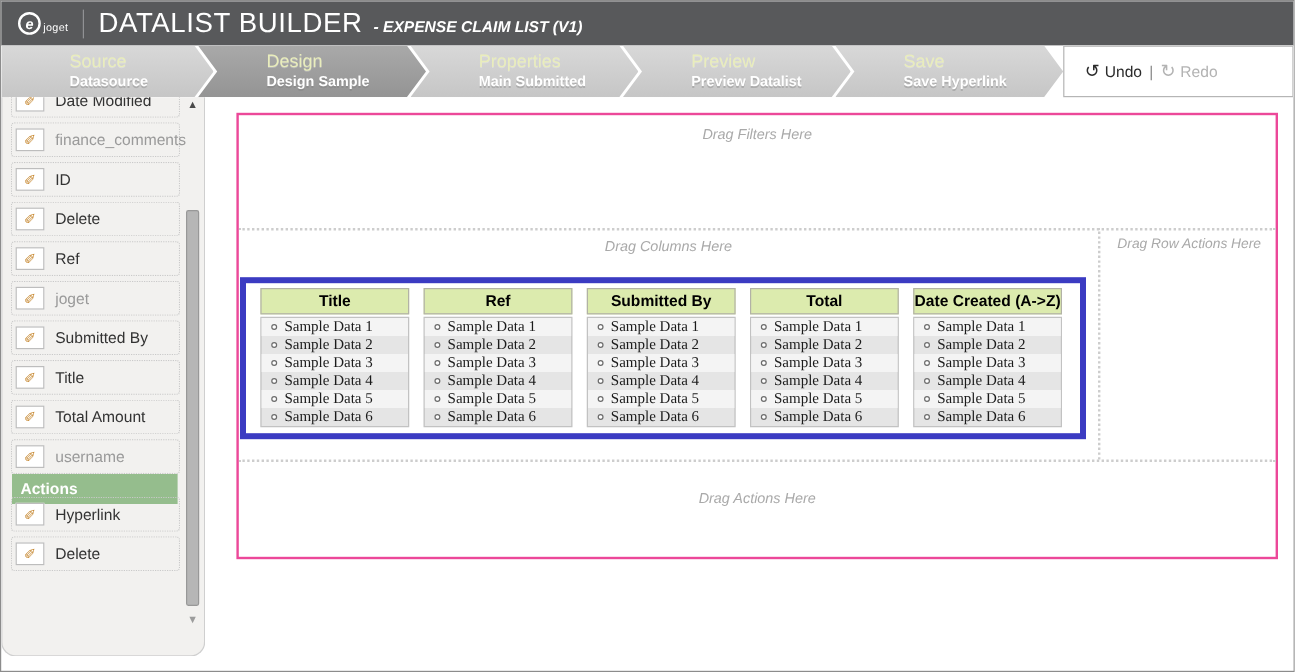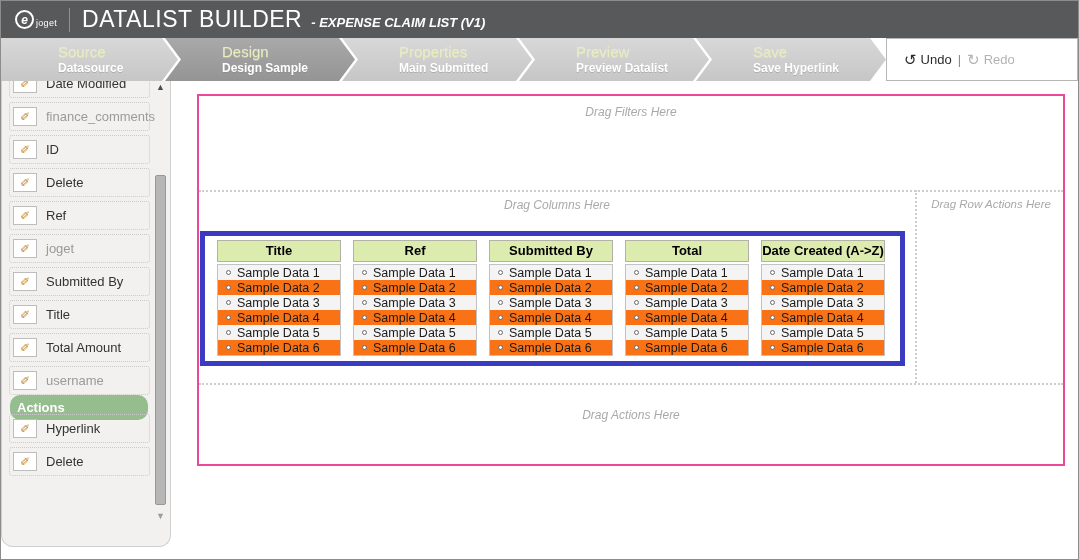--- a/index.html
+++ b/index.html
@@ -48,21 +48,21 @@
   .fields { margin:-12px 20px 0 7px; }
   .sb-item { height:29px; margin-bottom:4px; border:1px dotted #c9c9c9; border-radius:3px;
              display:flex; align-items:center; padding-left:3px; cursor:grab; background:transparent; }
   .sb-icon { width:24px; height:19px; border:1px solid #bdbdbd; background:#fff;
              display:flex; align-items:center; justify-content:center;
              font-size:12px; color:#c6872f; flex:none; }
   .sb-label { font-size:13px; color:#333; margin-left:9px; white-space:nowrap; }
   .sb-label.muted { color:#9a9a9a; }
   .actions-header { height:25px; line-height:25px; background:#95bd8d; color:#fff;
                     font-size:13px; font-weight:bold; padding-left:7px;
-                    margin:12px 2px 6px 1px;border-radius:10px; }
+                    margin:12px 2px 6px 1px; }
   
   .sb-scroll { position:absolute; left:151px; top:0; width:15px; height:100%; }
   .scroll-up { position:absolute; top:1px; left:0; width:15px; text-align:center;
                font-size:9px; color:#4a4a4a; cursor:pointer; }
   .scroll-thumb { position:absolute; top:94px; left:2px; width:11px; height:330px;
                   background:#b6b6b6; border:1px solid #989898; border-radius:2px; cursor:grab; }
   .scroll-down { position:absolute; top:430px; left:0; width:15px; text-align:center;
                  font-size:9px; color:#9c9c9c; cursor:pointer; }
 
   
@@ -77,21 +77,21 @@
   .ph-rowactions { top:102px; left:716px; width:152px; font-size:11.5px; }
   .ph-actions { top:312px; left:0; width:100%; }
 
   
   .col-group { position:absolute; left:1px; top:135px; width:705px; height:135px;
                border:5px solid #3b3bc2; background:#fff; cursor:pointer; }
   .cols { display:flex; gap:12px; padding:4px 0 0 12px; }
   .col { width:124px; }
   .col-header { height:22px; line-height:20px; border:1px solid #b2b2a6; background:#dcebae;
                 font-size:13px; font-weight:bold; color:#000; text-align:center; margin-bottom:2px; }
-  .col-body { border:1px solid #c2c2c2; background:#f97316; }
+  .col-body { border:1px solid #c2c2c2; background:#e5e5e5;font-family:Liberation Serif, serif; }
   .col-row { height:15px; display:flex; align-items:center; font-size:12.5px; color:#1b1b1b; }
   .col-row:nth-child(odd) { background:#f4f4f4; }
   .bullet { width:5px; height:5px; border:1px solid #6b6b6b; border-radius:50%;
             background:#fff; margin:0 6px 0 8px; flex:none; }
 </style>
 </head>
 <body>
 
 <div class="window">
 

